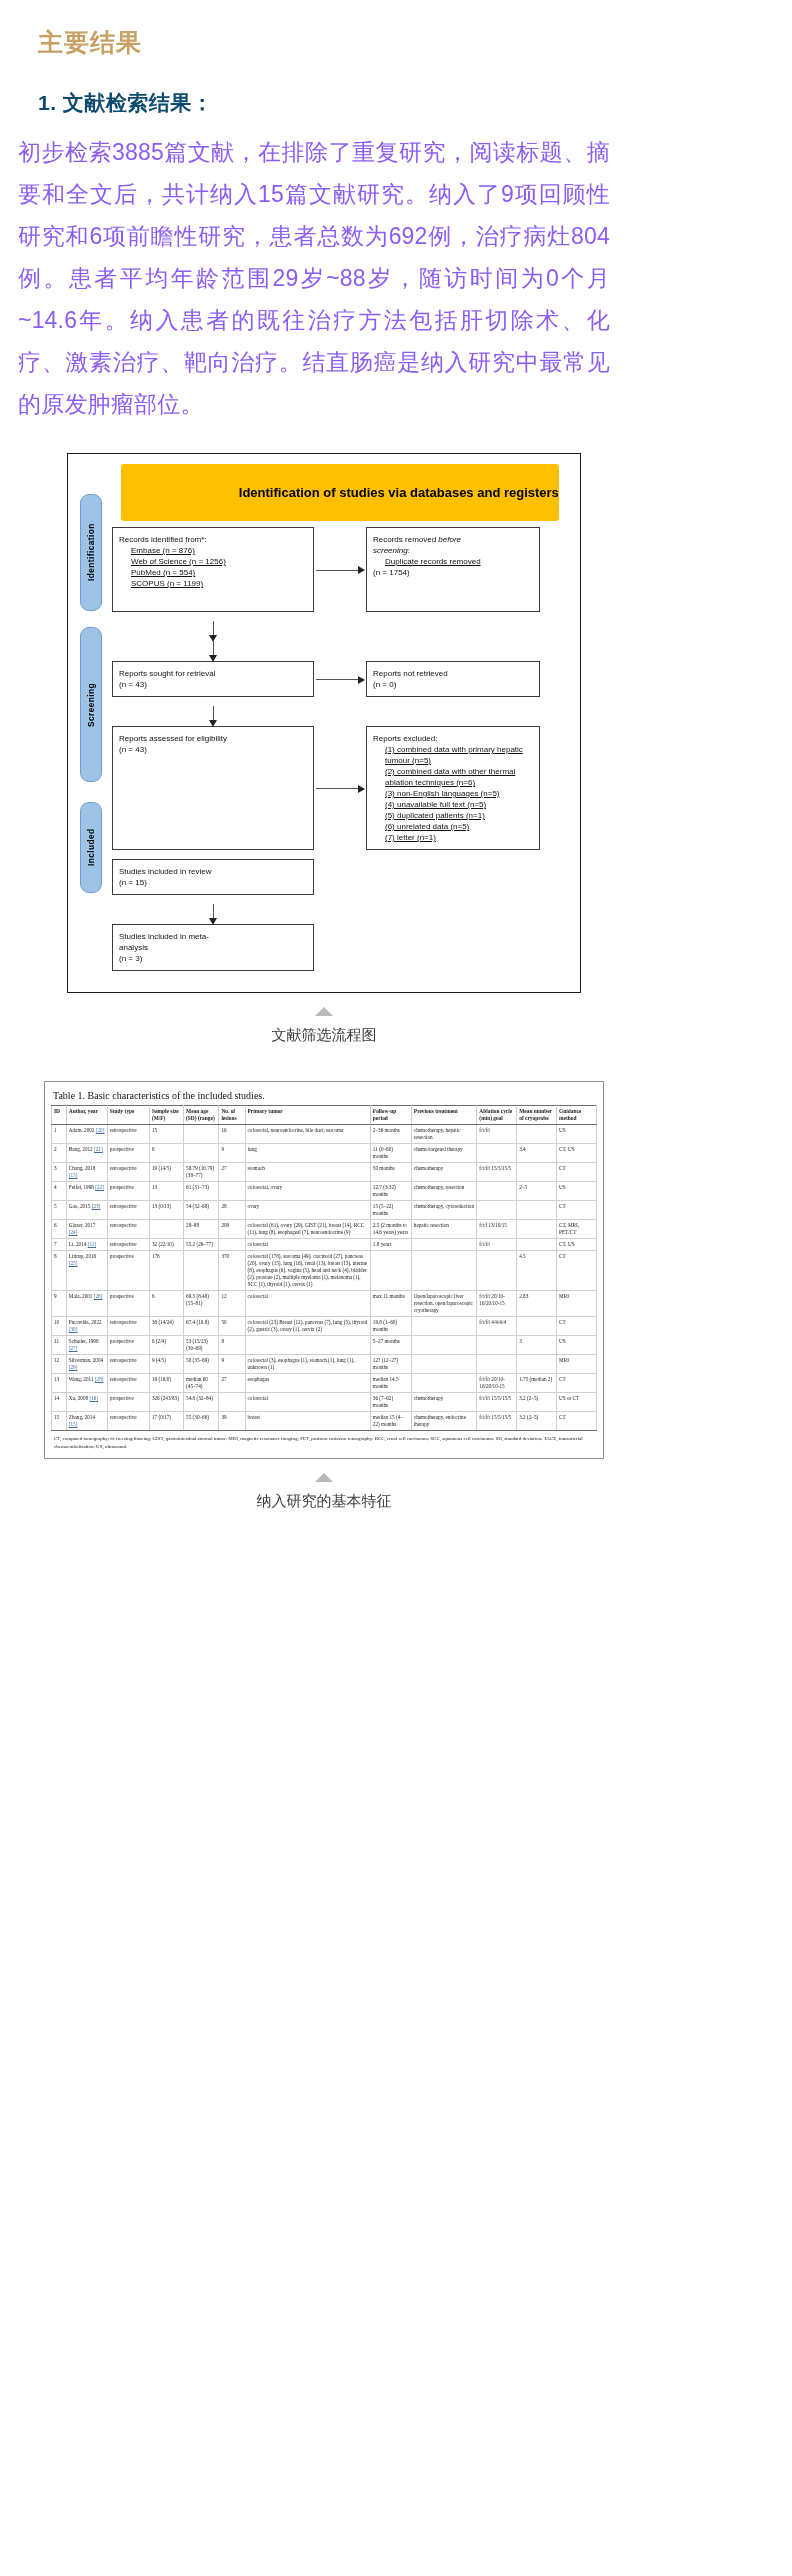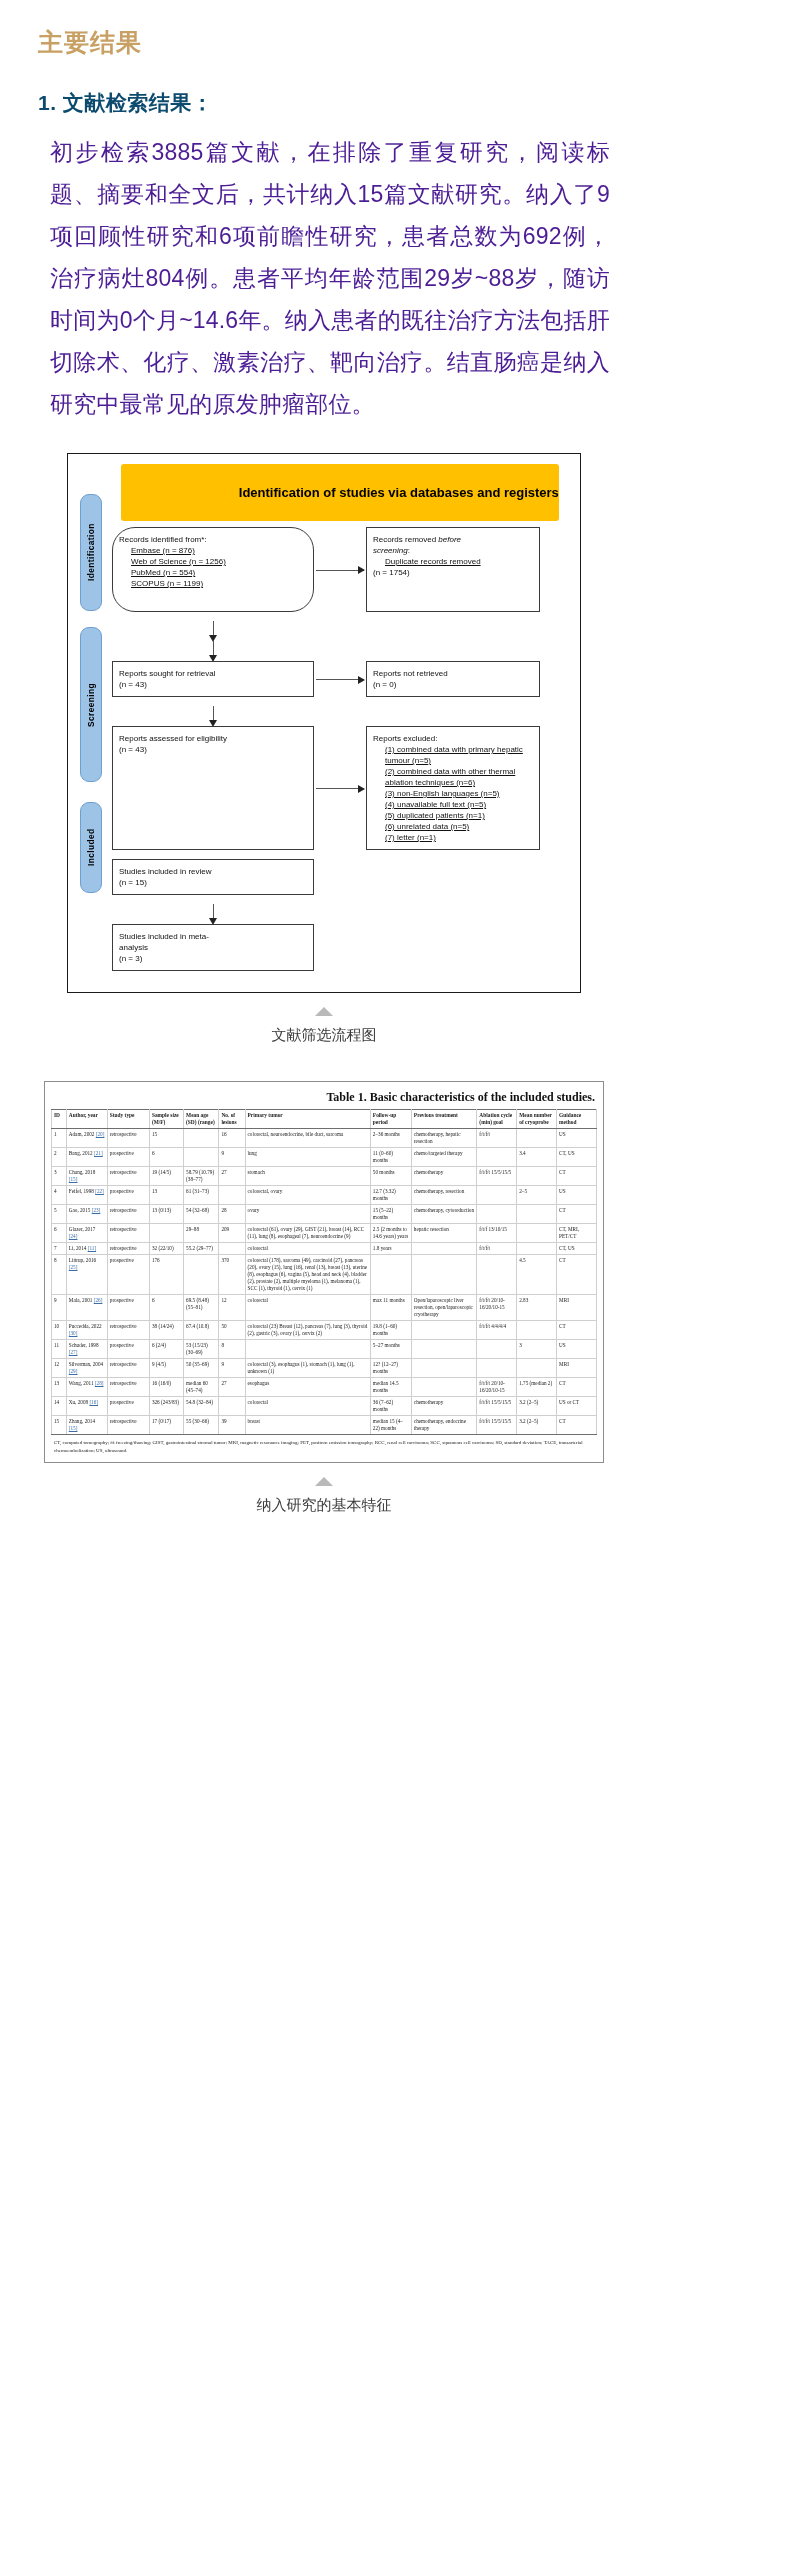--- a/index.html
+++ b/index.html
@@ -22,24 +22,24 @@
     font-family: "Liberation Serif", "DejaVu Serif", serif;
   }
   .sub-title {
     font-size: 21px;
     font-weight: bold;
     color: #0c4a6e;
     margin: 30px 0 0 38px;
     letter-spacing: 0.5px;
   }
   .body-text {
-    margin: 14px 38px 0 50px;
+    margin: 14px 38px 0 18px;
     font-size: 23px;
     line-height: 42px;
-    color: #4c1d95;
+    color: #8b5cf6;
     text-align: justify;
     text-justify: inter-character;
     letter-spacing: 0.2px;
   }
 
   
   .figure-block { margin: 28px 0 0 0; }
   .prisma-wrap {
     margin: 0 67px;
     border: 1px solid #1b1b1b;
@@ -92,21 +92,21 @@
     border: 1px solid #3b3b3b;
     background: #fff;
     font-size: 8px;
     line-height: 11px;
     padding: 6px 6px;
     color: #111;
   }
   .col-left  { width: 202px; flex: 0 0 202px; }
   .col-gap   { width: 52px;  flex: 0 0 52px; position: relative; }
   .col-right { width: 174px; flex: 0 0 174px; }
-  .h-ident-l { min-height: 85px; border-radius: 23px; }
+  .h-ident-l { min-height: 85px; }
   .h-ident-r { min-height: 85px; }
   .h-scr1    { min-height: 36px; }
   .h-scr2    { min-height: 36px; }
   .h-scr3    { min-height: 36px; }
   .h-excl    { min-height: 111px; }
   .h-inc1    { min-height: 34px; }
   .h-inc2    { min-height: 42px; }
   .indent { padding-left: 12px; display:block;text-decoration:underline; }
   .ital { font-style: italic; }
 
@@ -151,25 +151,24 @@
   
   .table-block { margin: 36px 0 0 0; }
   .table-wrap {
     margin: 0 44px;
     border: 1px solid #8d8d8d;
     background: #fff;
     padding: 7px 6px 6px 6px;
     font-family: "Liberation Serif", "DejaVu Serif", serif;
   }
   .tbl-title {
-    font-size: 12px;
-    font-weight: bold;
+    font-size: 10px;
+    font-weight: normal;
     color: #111;
     padding: 1px 2px 4px 2px;
-    text-align: right;
   }
   table.chars {
     border-collapse: collapse;
     width: 100%;
     font-size: 5.2px;
     line-height: 7px;
     color: #1a1a1a;
     table-layout: fixed;
   }
   table.chars th, table.chars td {

